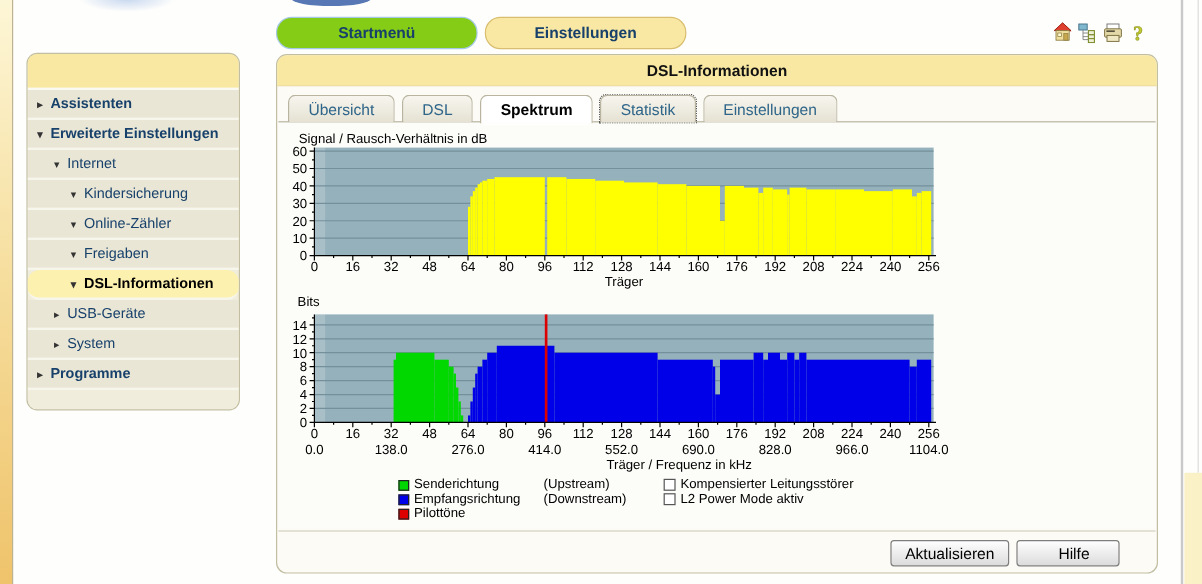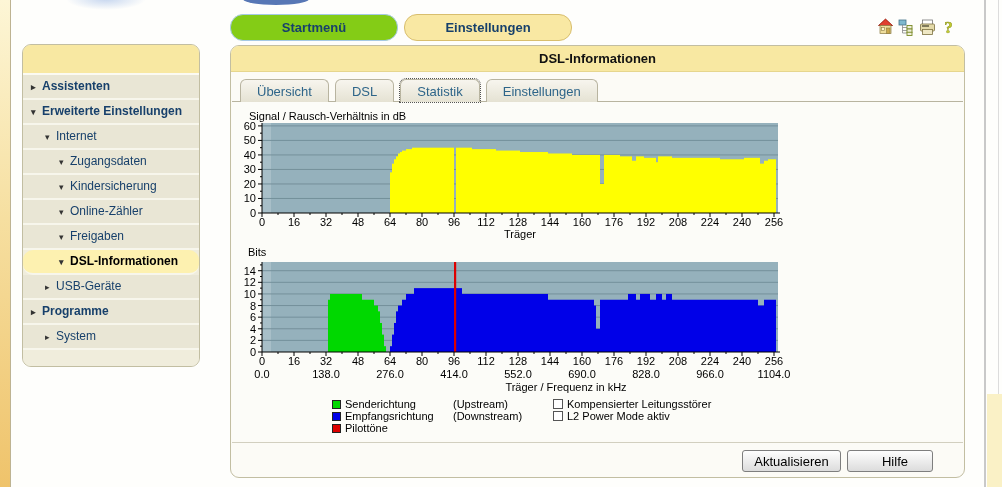--- a/index.html
+++ b/index.html
@@ -115,38 +115,38 @@
       </svg>
     </span>
   </div>
 
   <div class="sidebar">
     <div class="sb-head"></div>
     <div id="sb-items">
         <div class="sb-item lvl0"><span class="arr">▸</span><span>Assistenten</span></div>
         <div class="sb-item lvl0"><span class="arr">▾</span><span>Erweiterte Einstellungen</span></div>
         <div class="sb-item lvl1"><span class="arr">▾</span><span>Internet</span></div>
-        <div class="sb-item lvl2"><span class="arr">▾</span><span>Zugangsdaten</span></div>
         <div class="sb-item lvl2"><span class="arr">▾</span><span>Kindersicherung</span></div>
         <div class="sb-item lvl2"><span class="arr">▾</span><span>Online-Zähler</span></div>
         <div class="sb-item lvl2"><span class="arr">▾</span><span>Freigaben</span></div>
         <div class="sb-item lvl2 sel"><span class="arr">▾</span><span>DSL-Informationen</span></div>
         <div class="sb-item lvl1"><span class="arr">▸</span><span>USB-Geräte</span></div>
+        <div class="sb-item lvl1"><span class="arr">▸</span><span>System</span></div>
         <div class="sb-item lvl0"><span class="arr">▸</span><span>Programme</span></div>
-        <div class="sb-item lvl1"><span class="arr">▸</span><span>System</span></div>
       </div>
     <div class="sb-foot"></div>
   </div>
 
   <div class="panel">
     <div class="panel-head">DSL-Informationen</div>
     <div class="tabline"></div>
     <div class="tabstrip" id="tabstrip">
         <div class="tab">Übersicht</div>
         <div class="tab">DSL</div>
+        <div class="tab active">Spektrum</div>
         <div class="tab focus">Statistik</div>
         <div class="tab">Einstellungen</div>
       </div>
     <div class="content-bg"></div>
     <div class="divider"></div>
   </div>
 
   <div class="chart-title" style="left:249px;top:110px;">Signal / Rausch-Verhältnis in dB</div>
   <svg class="chart" id="chart-snr" style="left:236px;top:121px;" width="560" height="120">
       <rect x="26" y="2" width="516" height="90" fill="#95B1BC"></rect>

